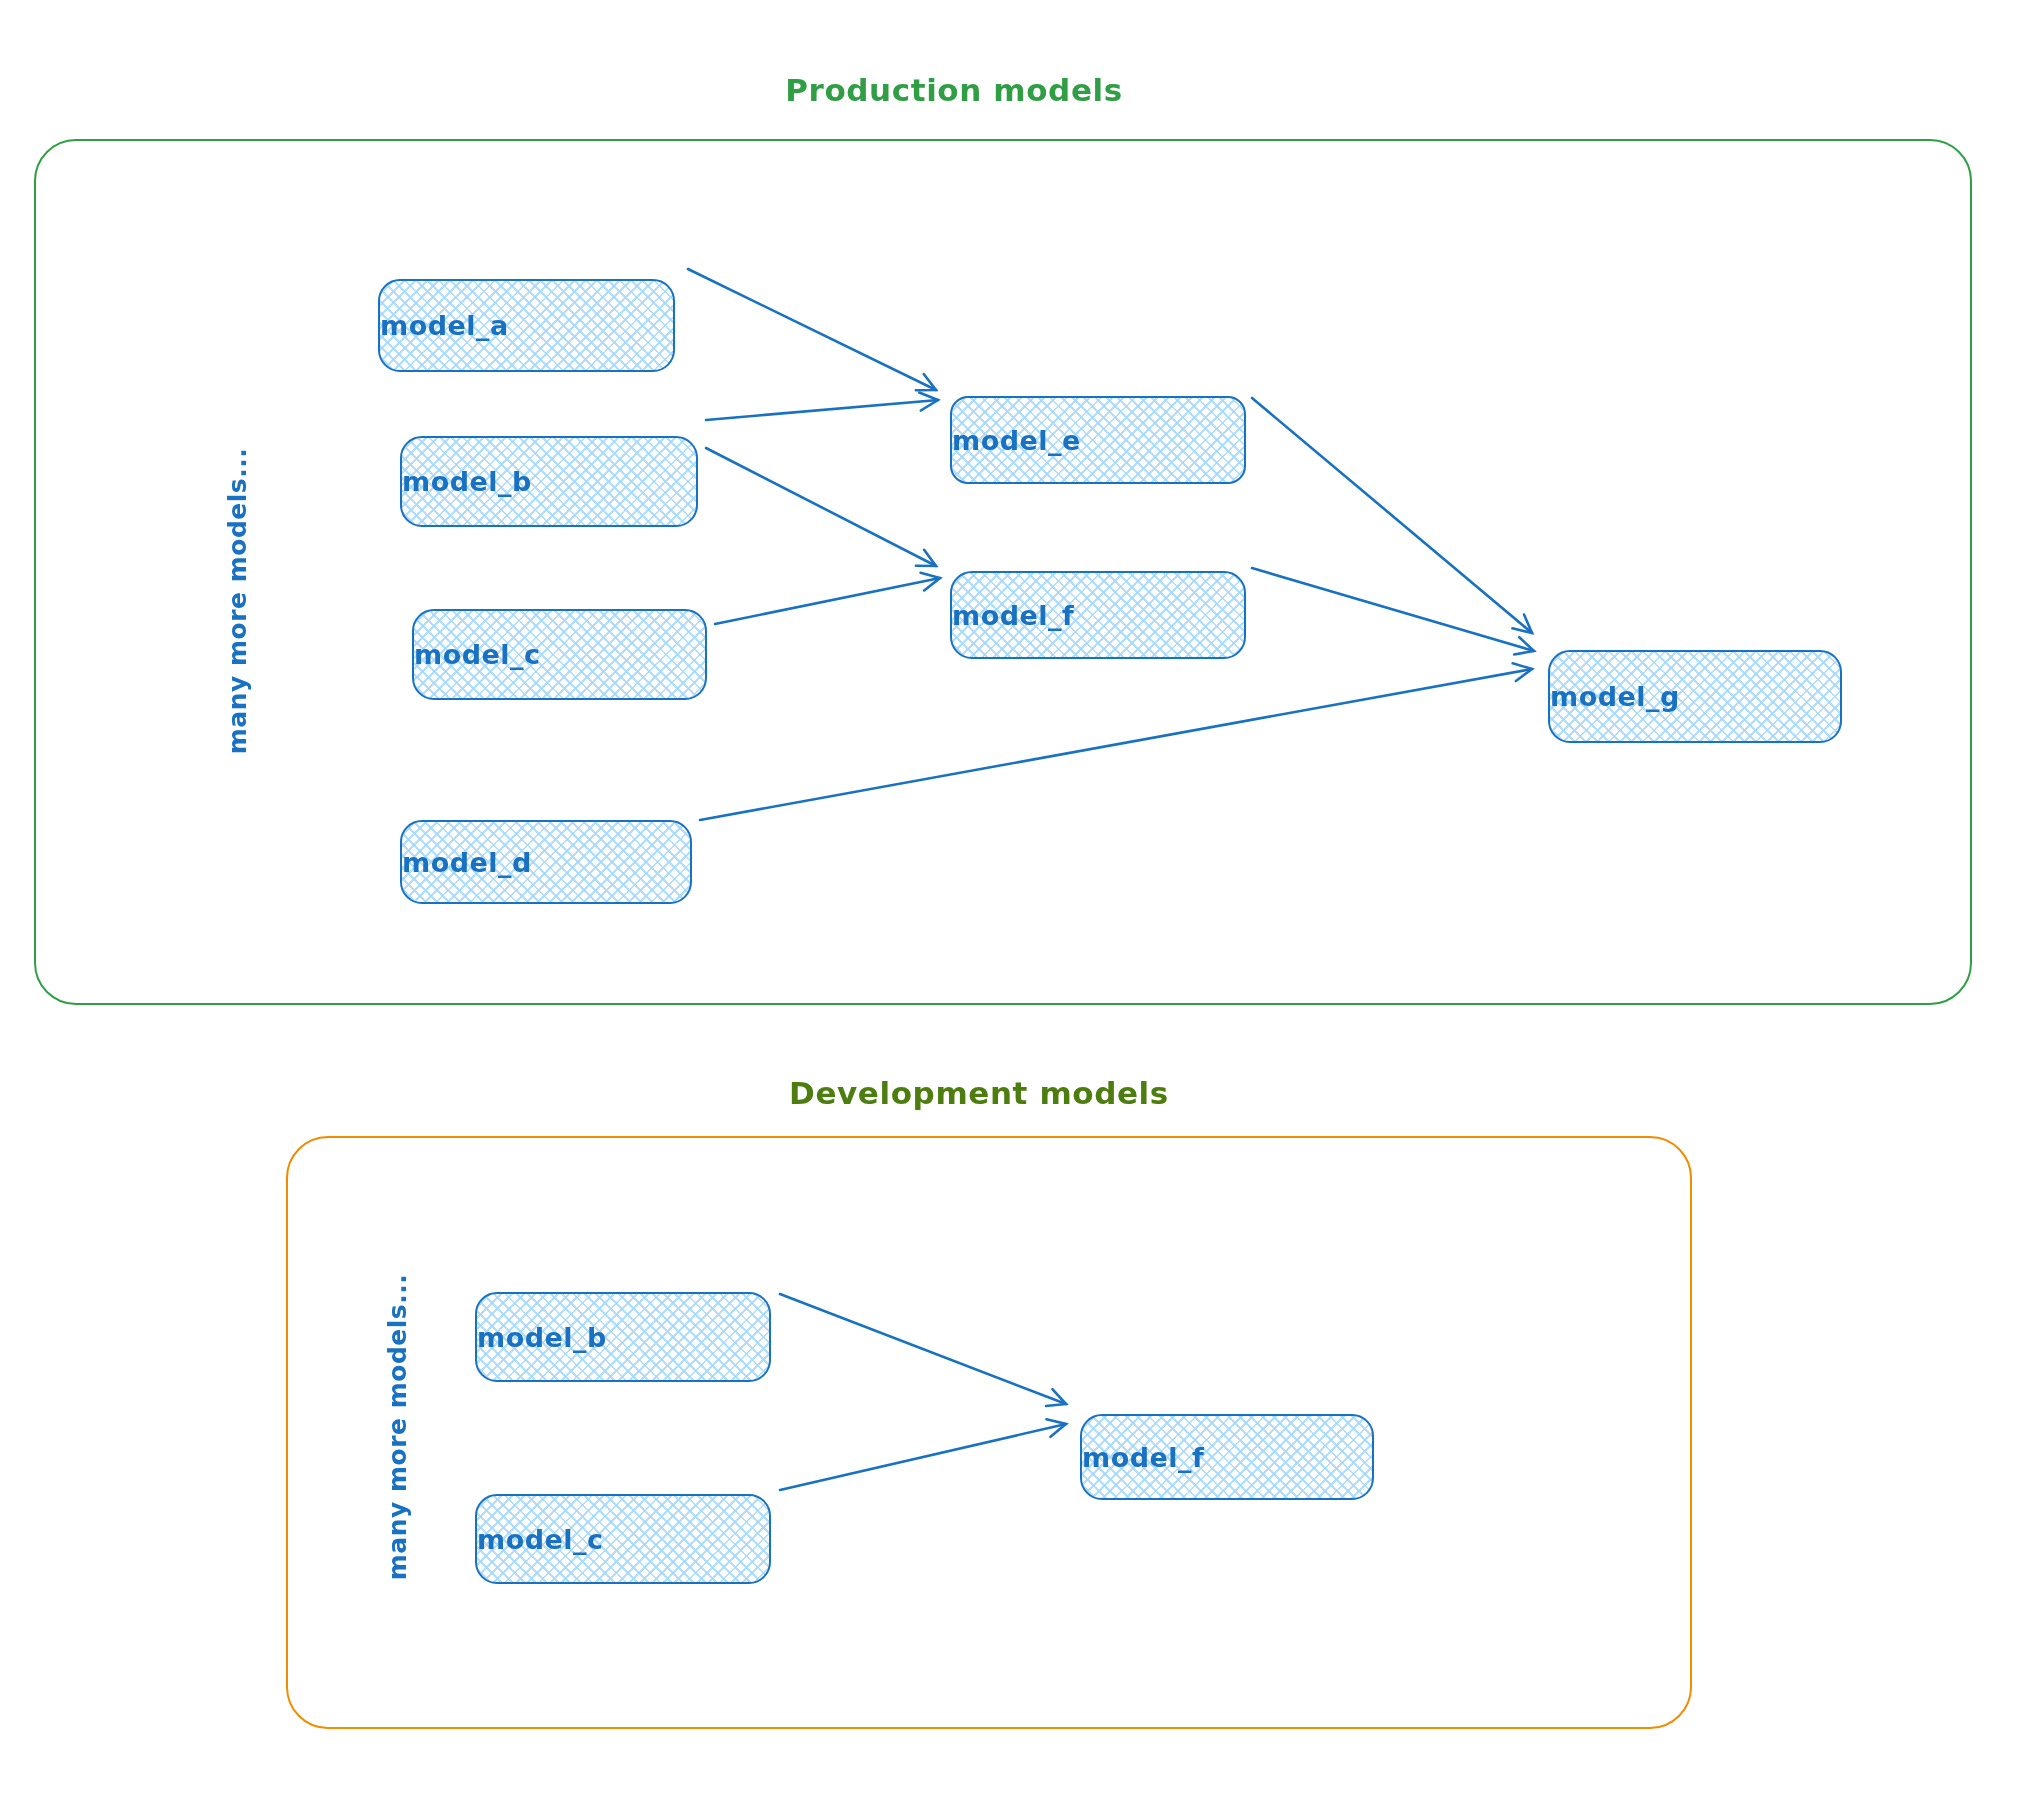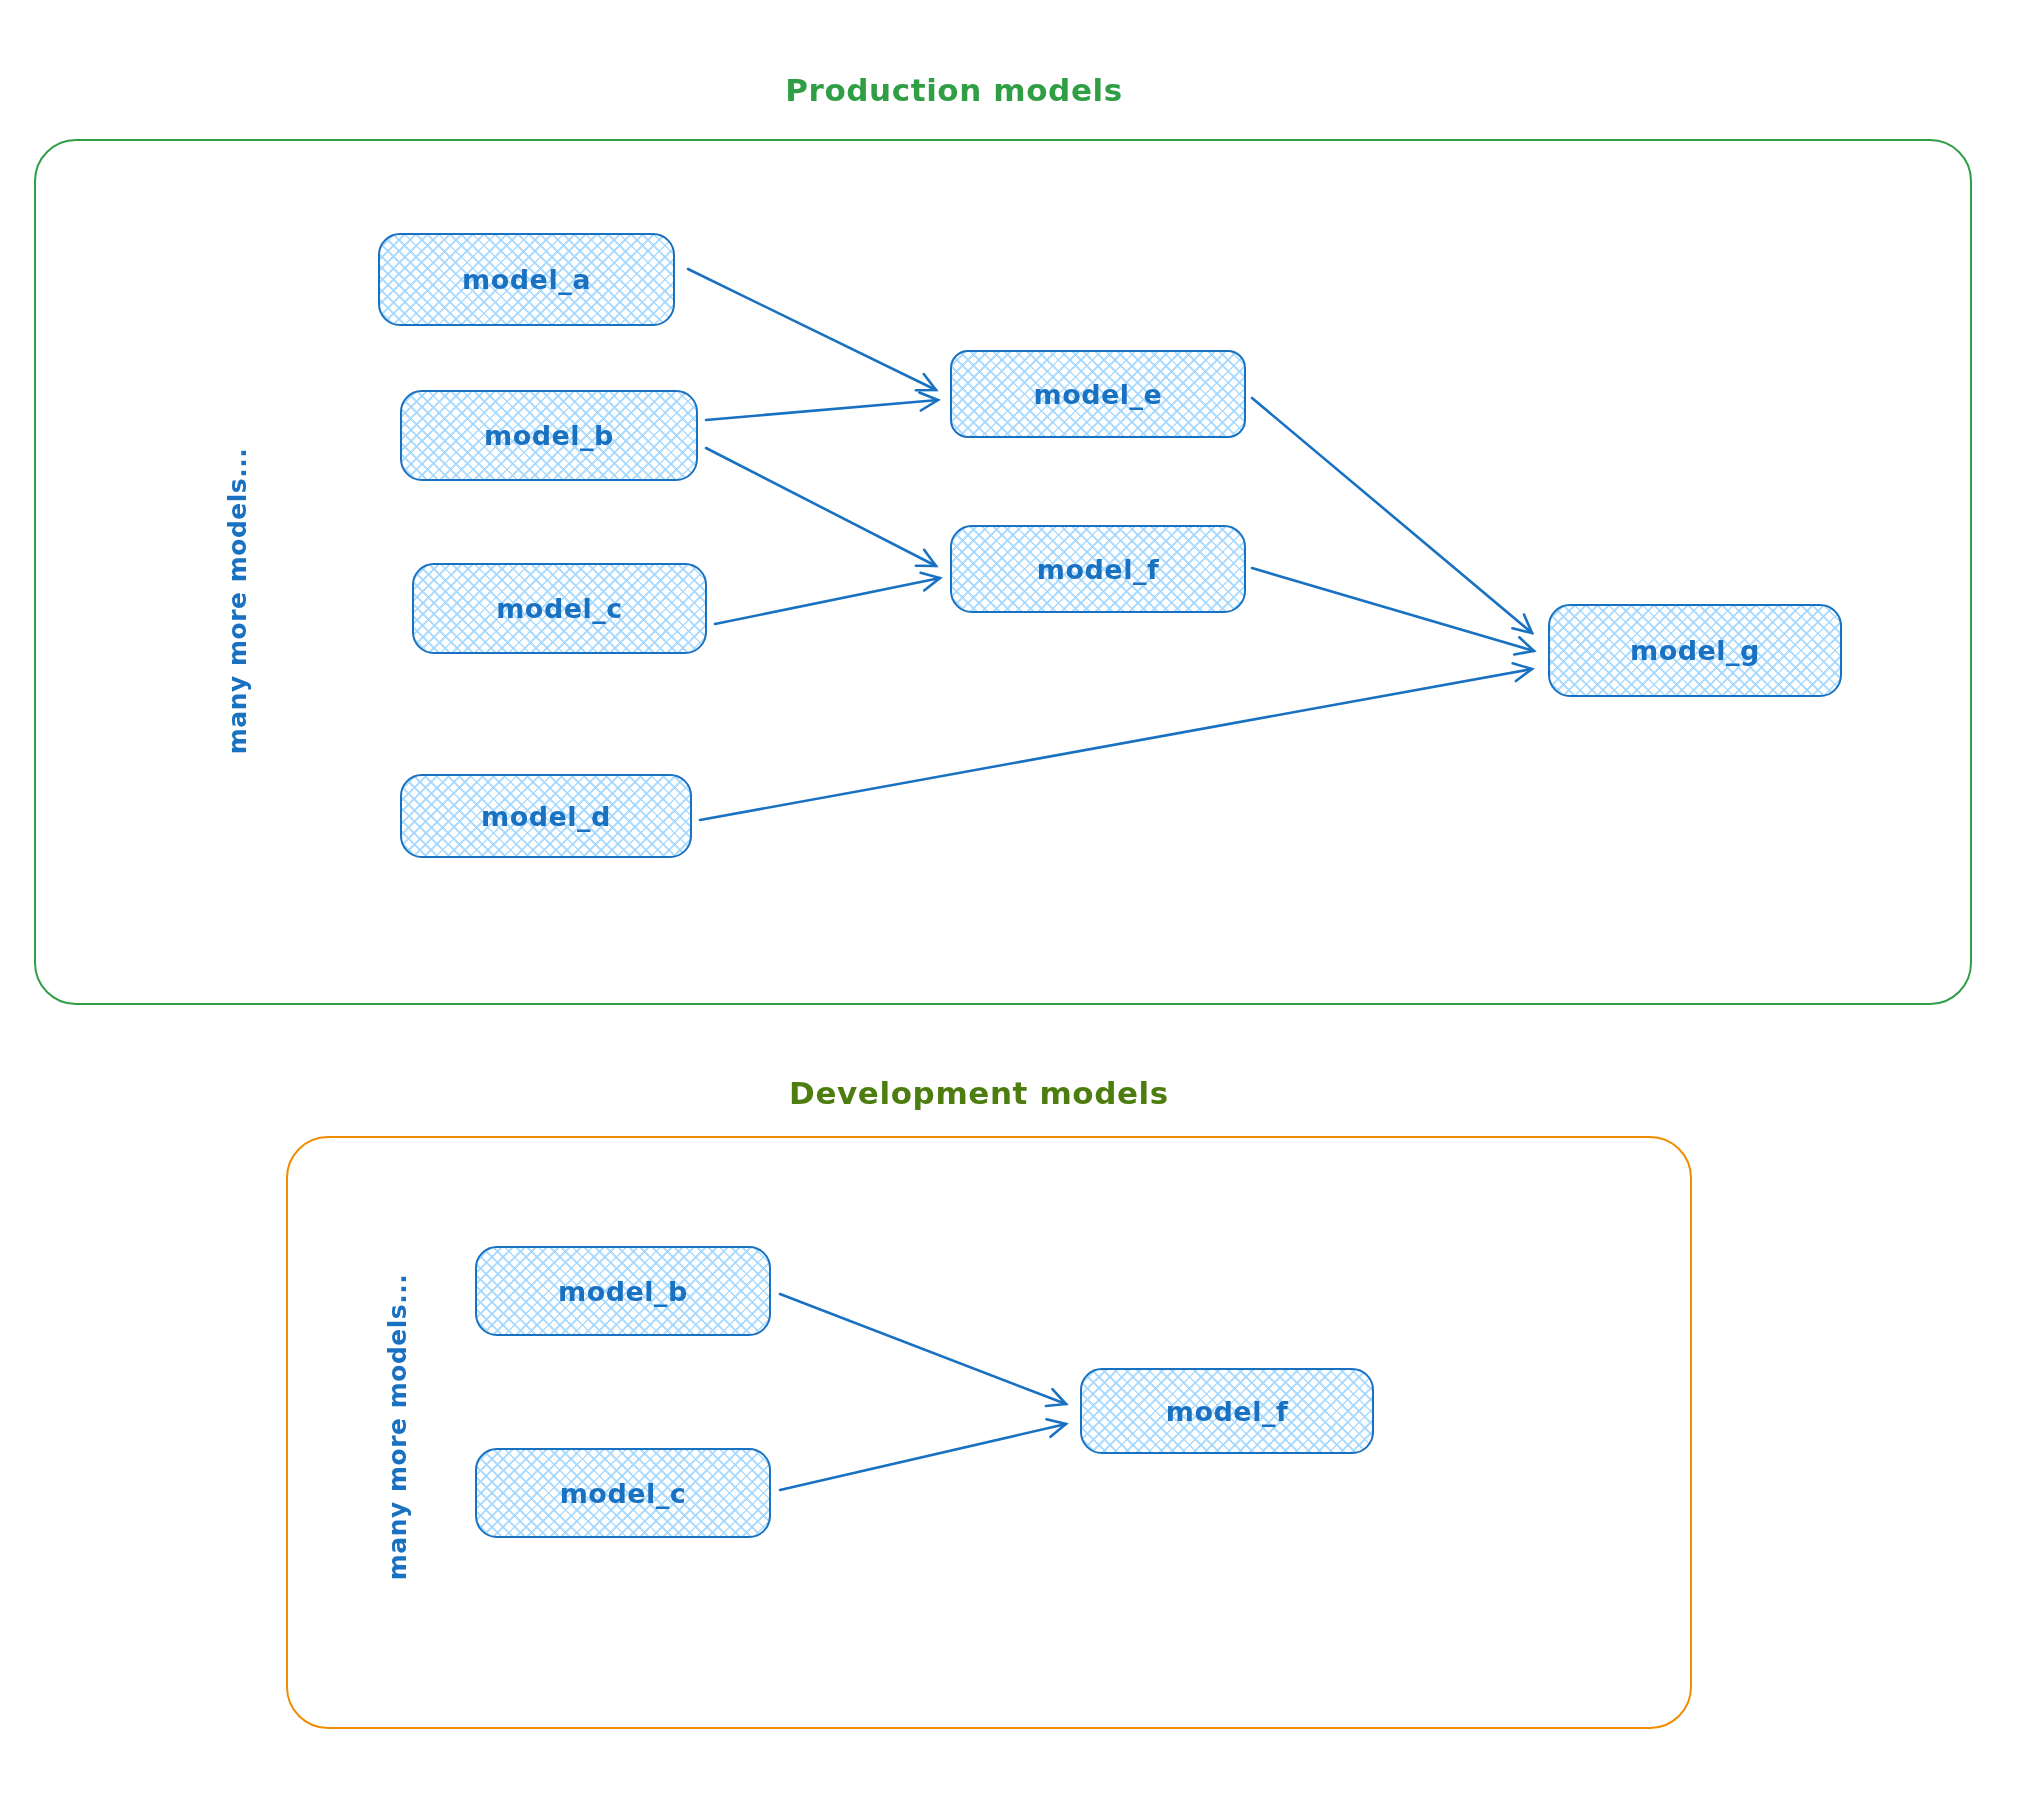--- a/index.html
+++ b/index.html
@@ -37,26 +37,27 @@
     letter-spacing: 0.5px;
     white-space: nowrap;
   }
   .node {
     position: absolute;
     box-sizing: border-box;
     border: 2.5px solid #1971c2;
     border-radius: 22px;
     display: flex;
     align-items: center;
-    justify-content: center;
+    justify-content: flex-start;
     background-color: #ffffff;
     background-image:
       repeating-linear-gradient(45deg,  rgba(165,216,255,0.85) 0px, rgba(165,216,255,0.85) 2px, transparent 2px, transparent 8px),
       repeating-linear-gradient(135deg, rgba(165,216,255,0.85) 0px, rgba(165,216,255,0.85) 2px, transparent 2px, transparent 8px);
     z-index: 2;
+    margin-top: 46px;
   }
   .node-label {
     color: #1971c2;
     font-size: 27px;
     font-weight: bold;
     letter-spacing: 0.5px;
     white-space: nowrap;
   }
   #edges-layer {
     position: absolute;

